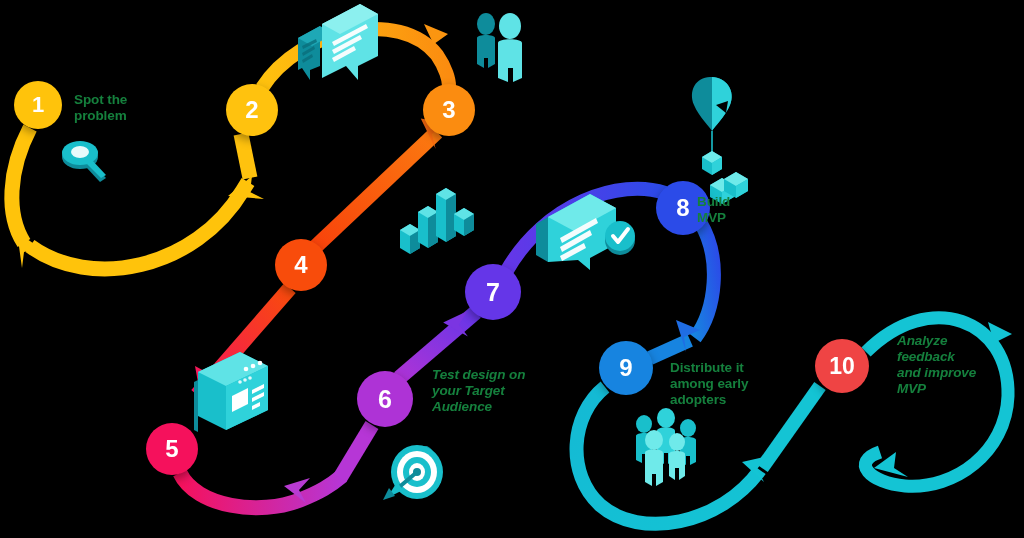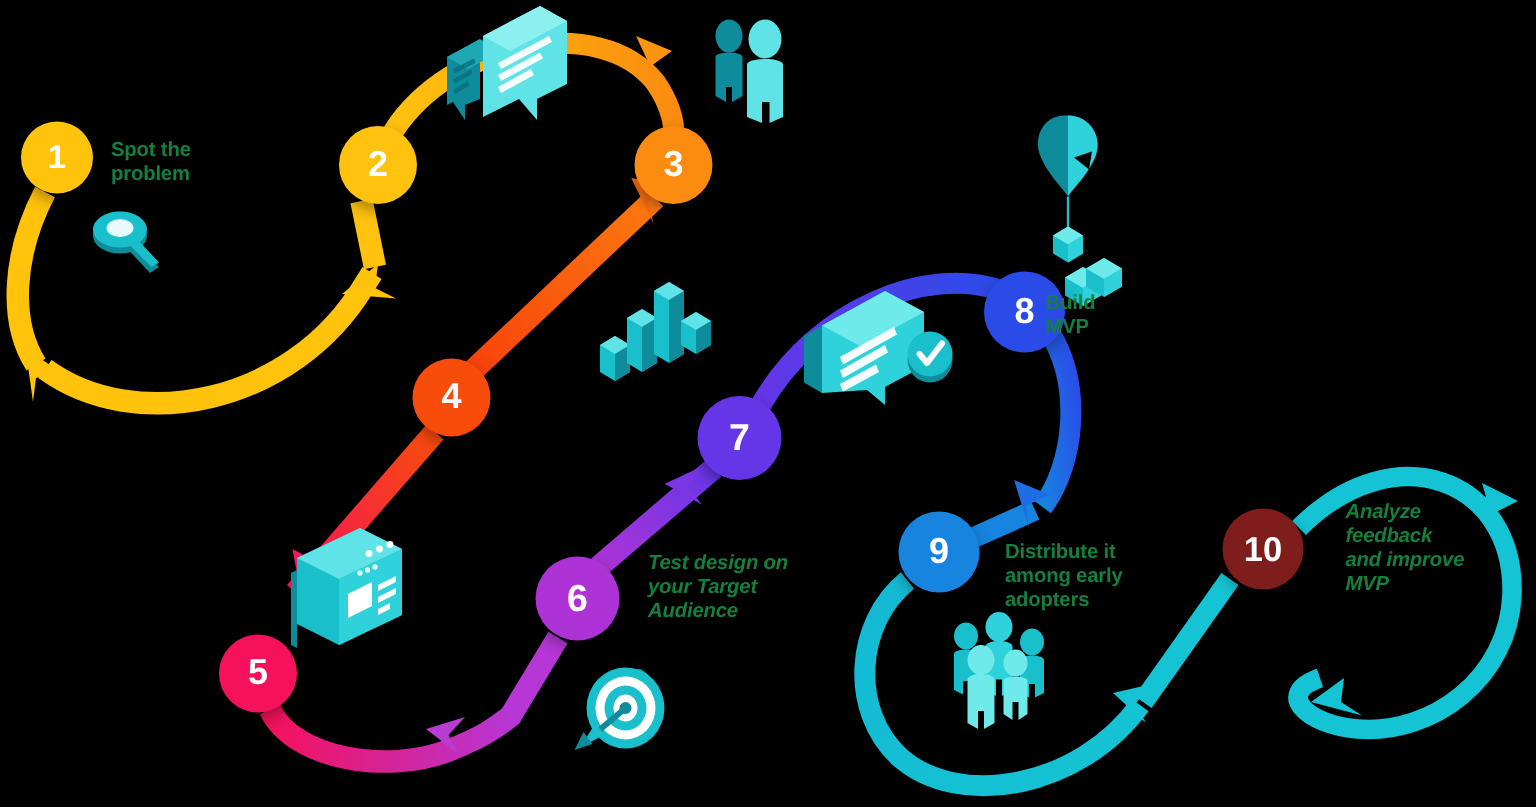--- a/index.html
+++ b/index.html
@@ -268,21 +268,21 @@
   </div>
   <div class="node" style="left:465px;top:264px;width:56px;height:56px;background:#6536E8;font-size:25px;">
     <span>7</span>
   </div>
   <div class="node" style="left:656px;top:181px;width:54px;height:54px;background:#2B4BE8;font-size:24px;">
     <span>8</span>
   </div>
   <div class="node" style="left:599px;top:341px;width:54px;height:54px;background:#1784E0;font-size:24px;">
     <span>9</span>
   </div>
-  <div class="node" style="left:815px;top:339px;width:54px;height:54px;background:#7f1d1d;font-size:23px;">
+  <div class="node" style="left:815px;top:339px;width:54px;height:54px;background:#ef4444;font-size:23px;">
     <span>10</span>
   </div>
 
   <div class="label" style="left:74px;top:92px;width:110px;">Spot the
 problem</div>
   <div class="label" style="left:432px;top:367px;width:130px;font-style:italic;">Test design on
 your Target
 Audience</div>
   <div class="label" style="left:697px;top:194px;width:90px;">Build
 MVP</div>

